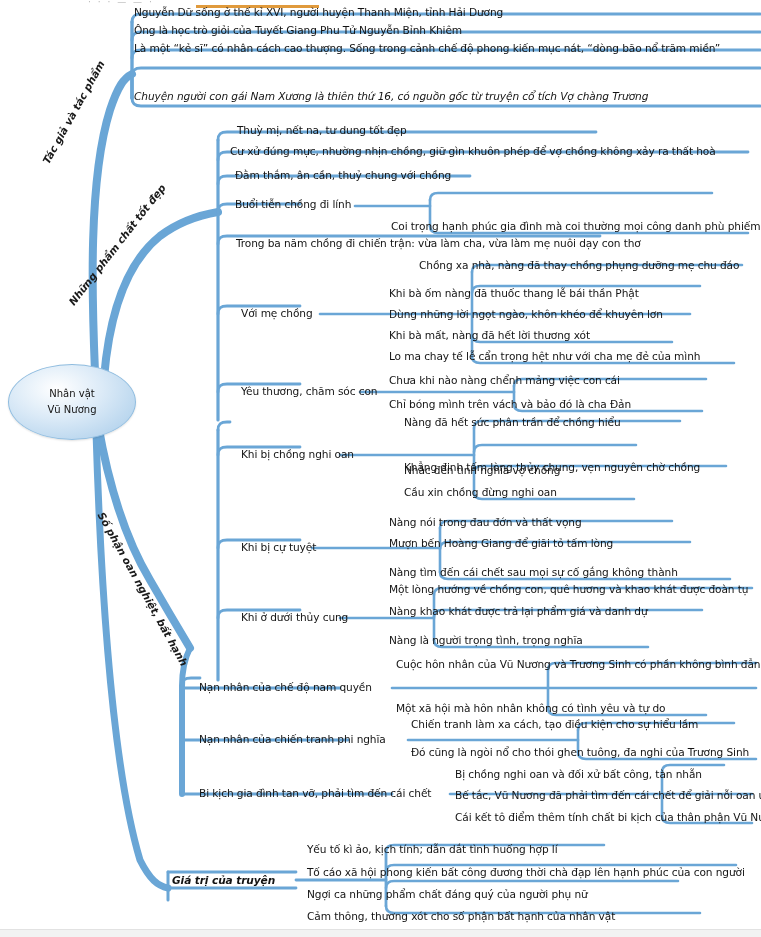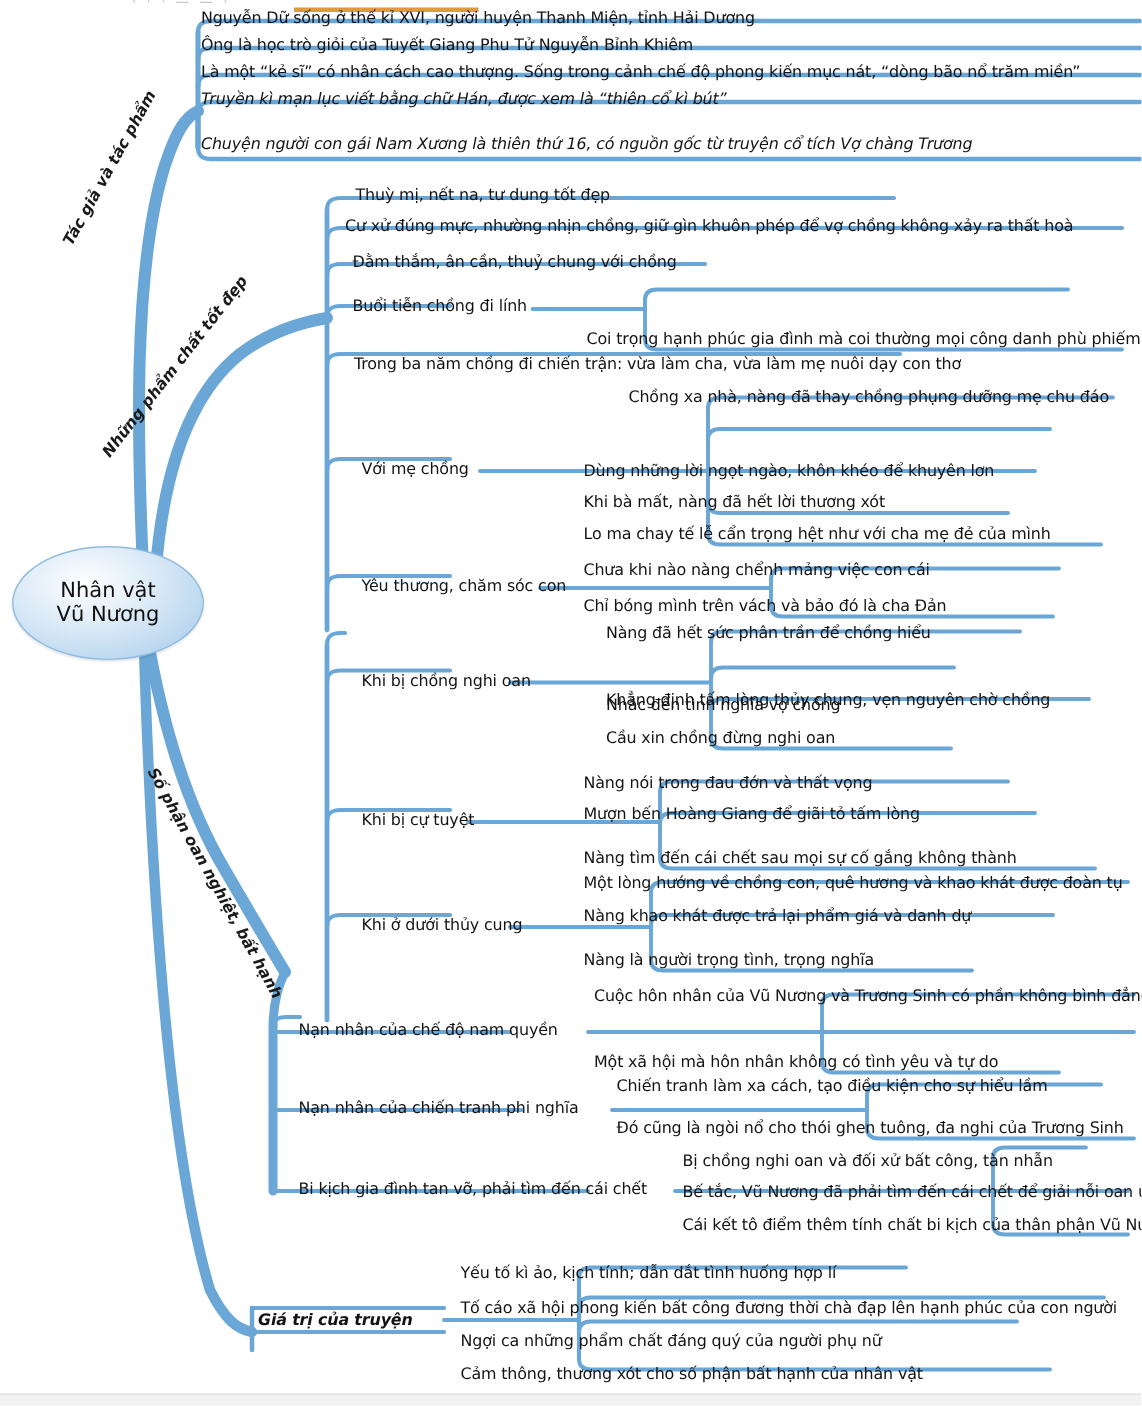--- a/index.html
+++ b/index.html
@@ -45,21 +45,21 @@
   
   .centre{
     position:absolute;
     left:8px;top:364px;
     width:126px;height:74px;
     border-radius:50%;
     background:radial-gradient(ellipse at 38% 32%, #ffffff 0%, #dbeaf7 42%, #b9d6ee 78%, #a6cbe8 100%);
     border:1px solid #8fbcdf;
     box-shadow:0 1px 2px rgba(0,0,0,.12);
     display:flex;flex-direction:column;align-items:center;justify-content:center;
-    font-size:14px;line-height:16px;color:#111;text-align:center;font-weight:500;
+    font-size:10px;line-height:16px;color:#111;text-align:center;font-weight:500;
   }
 
   
   .topstrip{position:absolute;left:0;top:0;width:761px;height:11px;overflow:hidden;}
   .topghost{
     position:absolute;left:88px;top:-3px;
     font-size:9px;color:#b8b8b8;white-space:nowrap;letter-spacing:2px;
   }
   .toprule{
     position:absolute;left:196px;top:5px;width:123px;height:3px;background:#e09a3c;
@@ -193,34 +193,34 @@
 
   <div class="rot" style="left:66px;top:300px;transform:rotate(-52deg);">Những phẩm chất tốt đẹp</div>
 
   <div class="rot" style="left:106px;top:510px;transform:rotate(61deg);">Số phận oan nghiệt, bất hạnh</div>
 
   <div class="mid italic-bold" style="left:172px;top:874px;">Giá trị của truyện</div>
 
   <div class="leaf" style="left:134px;top:6px;">Nguyễn Dữ sống ở thế kỉ XVI, người huyện Thanh Miện, tỉnh Hải Dương</div>
   <div class="leaf" style="left:134px;top:24px;">Ông là học trò giỏi của Tuyết Giang Phu Tử Nguyễn Bỉnh Khiêm</div>
   <div class="leaf" style="left:134px;top:42px;">Là một “kẻ sĩ” có nhân cách cao thượng. Sống trong cảnh chế độ phong kiến mục nát, “dòng bão nổ trăm miền”</div>
-  <div class="leaf italic" style="left:134px;top:60px;">Truyền kì mạn lục viết bằng chữ Hán, được xem là “thiên cổ kì bút”</div>
   <div class="leaf italic" style="left:134px;top:90px;">Chuyện người con gái Nam Xương là thiên thứ 16, có nguồn gốc từ truyện cổ tích Vợ chàng Trương</div>
 
   <div class="leaf" style="left:237px;top:124px;">Thuỳ mị, nết na, tư dung tốt đẹp</div>
   <div class="leaf" style="left:230px;top:145px;">Cư xử đúng mực, nhường nhịn chồng, giữ gìn khuôn phép để vợ chồng không xảy ra thất hoà</div>
   <div class="leaf" style="left:235px;top:169px;">Đằm thắm, ân cần, thuỷ chung với chồng</div>
 
   <div class="mid" style="left:235px;top:198px;">Buổi tiễn chồng đi lính</div>
   <div class="leaf" style="left:391px;top:220px;">Coi trọng hạnh phúc gia đình mà coi thường mọi công danh phù phiếm</div>
 
   <div class="leaf" style="left:236px;top:237px;">Trong ba năm chồng đi chiến trận: vừa làm cha, vừa làm mẹ nuôi dạy con thơ</div>
 
   <div class="mid" style="left:241px;top:307px;">Với mẹ chồng</div>
   <div class="leaf" style="left:389px;top:259px;margin-left:30px;">Chồng xa nhà, nàng đã thay chồng phụng dưỡng mẹ chu đáo</div>
+  <div class="leaf" style="left:389px;top:287px;">Khi bà ốm nàng đã thuốc thang lễ bái thần Phật</div>
   <div class="leaf" style="left:389px;top:308px;">Dùng những lời ngọt ngào, khôn khéo để khuyên lơn</div>
   <div class="leaf" style="left:389px;top:329px;">Khi bà mất, nàng đã hết lời thương xót</div>
   <div class="leaf" style="left:389px;top:350px;">Lo ma chay tế lễ cẩn trọng hệt như với cha mẹ đẻ của mình</div>
 
   <div class="mid" style="left:241px;top:385px;">Yêu thương, chăm sóc con</div>
   <div class="leaf" style="left:389px;top:374px;">Chưa khi nào nàng chểnh mảng việc con cái</div>
   <div class="leaf" style="left:389px;top:398px;">Chỉ bóng mình trên vách và bảo đó là cha Đản</div>
 
   <div class="mid" style="left:241px;top:448px;">Khi bị chồng nghi oan</div>
   <div class="leaf" style="left:404px;top:416px;">Nàng đã hết sức phân trần để chồng hiểu</div>

